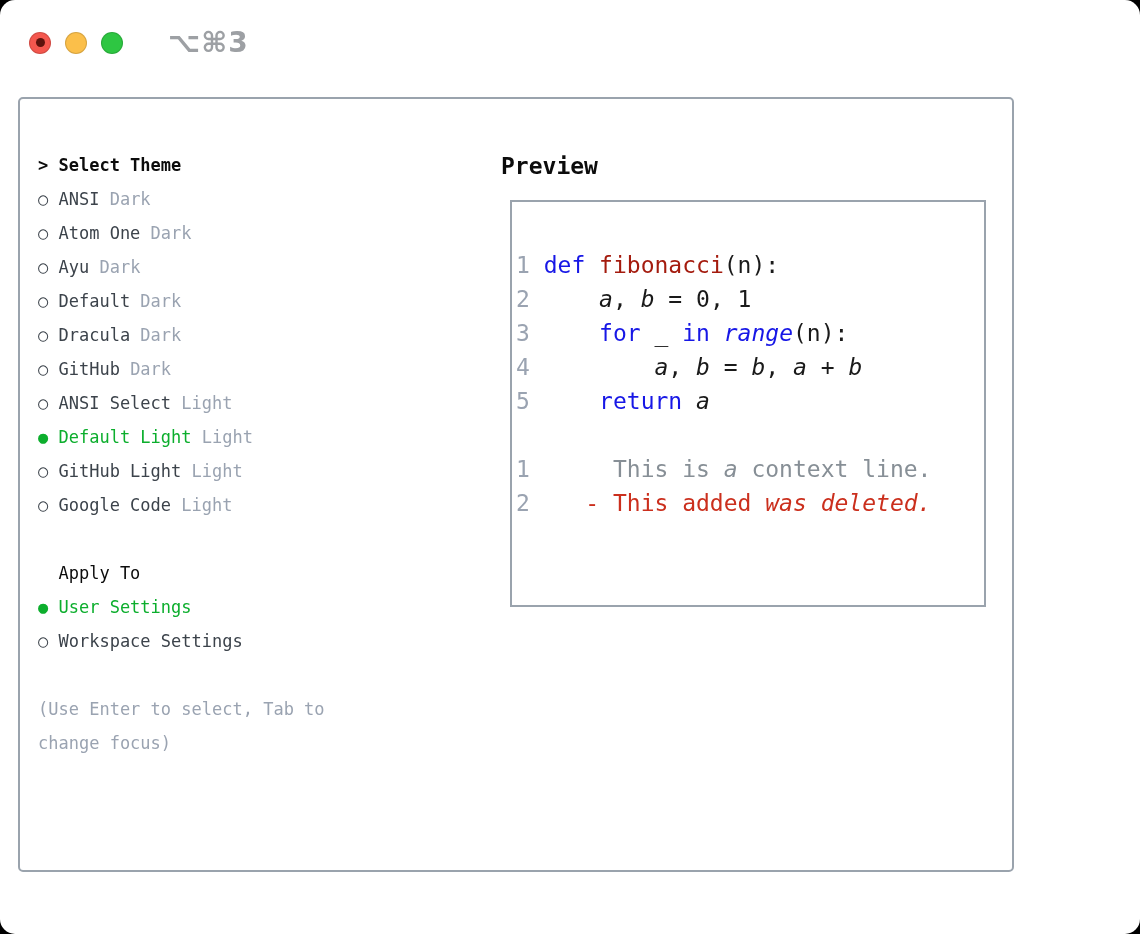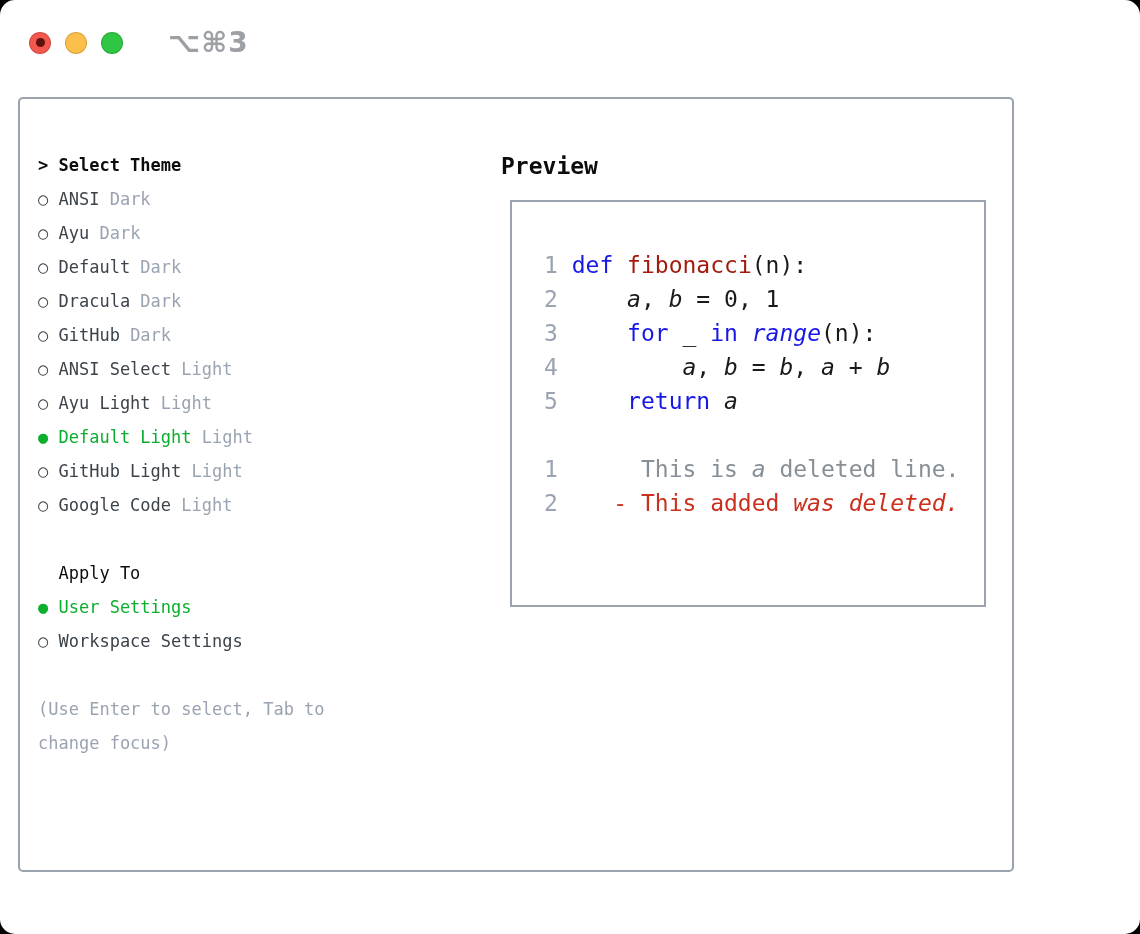--- a/index.html
+++ b/index.html
@@ -32,21 +32,21 @@
   .hdr2{color:var(--text-black)}
   .indent{padding-left:2ch}
   .variant{color:var(--muted-gray);margin-left:1ch}
   .row.sel .icon,.row.sel .name{color:var(--selection-green)}
   .spacer{height:34px}
   .help .row{color:var(--muted-gray)}
   .preview-header{position:absolute;left:501px;top:149px;height:34px;line-height:34px;
                   font-size:23px;font-weight:bold;color:var(--text-black)}
   .preview-box{position:absolute;left:510px;top:200px;width:476px;height:407px;
                box-sizing:border-box;border:2px solid var(--border-gray);background:#fff;
-               padding:46px 0 0 32px;overflow:hidden}
+               padding:46px 0 0 4px;overflow:hidden}
   .pline{height:34px;line-height:34px;font-size:23px;white-space:pre}
   .tk-ln{color:var(--muted-gray)}
   .tk-kw{color:var(--keyword-blue)}
   .tk-kwit{color:var(--keyword-blue);font-style:italic}
   .tk-fn{color:var(--function-red)}
   .tk-pl{color:#1a1a1a}
   .tk-it{color:#1a1a1a;font-style:italic}
   .tk-ctx{color:var(--context-gray)}
   .tk-ctxit{color:var(--context-gray);font-style:italic}
   .tk-del{color:var(--diff-red)}
@@ -68,26 +68,26 @@
     <span class="hotkey">⌥⌘3</span>
   </div>
 
   <div class="frame"></div>
 
   <div class="left">
     <div class="row hdr"><span class="icon hdr">&gt;</span><span>Select Theme</span></div>
 
     <div>
         <div class="row"><span class="icon">○</span><span class="name">ANSI</span><span class="variant">Dark</span></div>
+        <div class="row"><span class="icon">○</span><span class="name">Atom One</span><span class="variant">Dark</span></div>
         <div class="row"><span class="icon">○</span><span class="name">Ayu</span><span class="variant">Dark</span></div>
         <div class="row"><span class="icon">○</span><span class="name">Default</span><span class="variant">Dark</span></div>
         <div class="row"><span class="icon">○</span><span class="name">Dracula</span><span class="variant">Dark</span></div>
         <div class="row"><span class="icon">○</span><span class="name">GitHub</span><span class="variant">Dark</span></div>
         <div class="row"><span class="icon">○</span><span class="name">ANSI Select</span><span class="variant">Light</span></div>
-        <div class="row"><span class="icon">○</span><span class="name">Ayu Light</span><span class="variant">Light</span></div>
         <div class="row sel"><span class="icon">●</span><span class="name">Default Light</span><span class="variant">Light</span></div>
         <div class="row"><span class="icon">○</span><span class="name">GitHub Light</span><span class="variant">Light</span></div>
         <div class="row"><span class="icon">○</span><span class="name">Google Code</span><span class="variant">Light</span></div>
       </div>
 
     <div class="spacer"></div>
 
     <div class="row hdr2 indent"><span>Apply To</span></div>
 
     <div>
@@ -106,18 +106,18 @@
   <div class="preview-header">Preview</div>
 
   <div class="preview-box">
     <div>
         <div class="pline"><span class="tk-ln">1 </span><span class="tk-kw">def</span><span class="tk-pl"> </span><span class="tk-fn">fibonacci</span><span class="tk-pl">(n):</span></div>
         <div class="pline"><span class="tk-ln">2 </span><span class="tk-pl">    </span><span class="tk-it">a</span><span class="tk-pl">, </span><span class="tk-it">b</span><span class="tk-pl"> = 0, 1</span></div>
         <div class="pline"><span class="tk-ln">3 </span><span class="tk-pl">    </span><span class="tk-kw">for</span><span class="tk-pl"> _ </span><span class="tk-kw">in</span><span class="tk-pl"> </span><span class="tk-kwit">range</span><span class="tk-pl">(n):</span></div>
         <div class="pline"><span class="tk-ln">4 </span><span class="tk-pl">        </span><span class="tk-it">a</span><span class="tk-pl">, </span><span class="tk-it">b</span><span class="tk-pl"> = </span><span class="tk-it">b</span><span class="tk-pl">, </span><span class="tk-it">a</span><span class="tk-pl"> + </span><span class="tk-it">b</span></div>
         <div class="pline"><span class="tk-ln">5 </span><span class="tk-pl">    </span><span class="tk-kw">return</span><span class="tk-pl"> </span><span class="tk-it">a</span></div>
         <div class="pline"></div>
-        <div class="pline"><span class="tk-ln">1 </span><span class="tk-ctx">     This is </span><span class="tk-ctxit">a</span><span class="tk-ctx"> deleted line.</span></div>
+        <div class="pline"><span class="tk-ln">1 </span><span class="tk-ctx">     This is </span><span class="tk-ctxit">a</span><span class="tk-ctx"> context line.</span></div>
         <div class="pline"><span class="tk-ln">2 </span><span class="tk-pl">   </span><span class="tk-del">- This added </span><span class="tk-delit">was deleted.</span></div>
       </div>
   </div>
 
 </div>
 
 </body></html>

